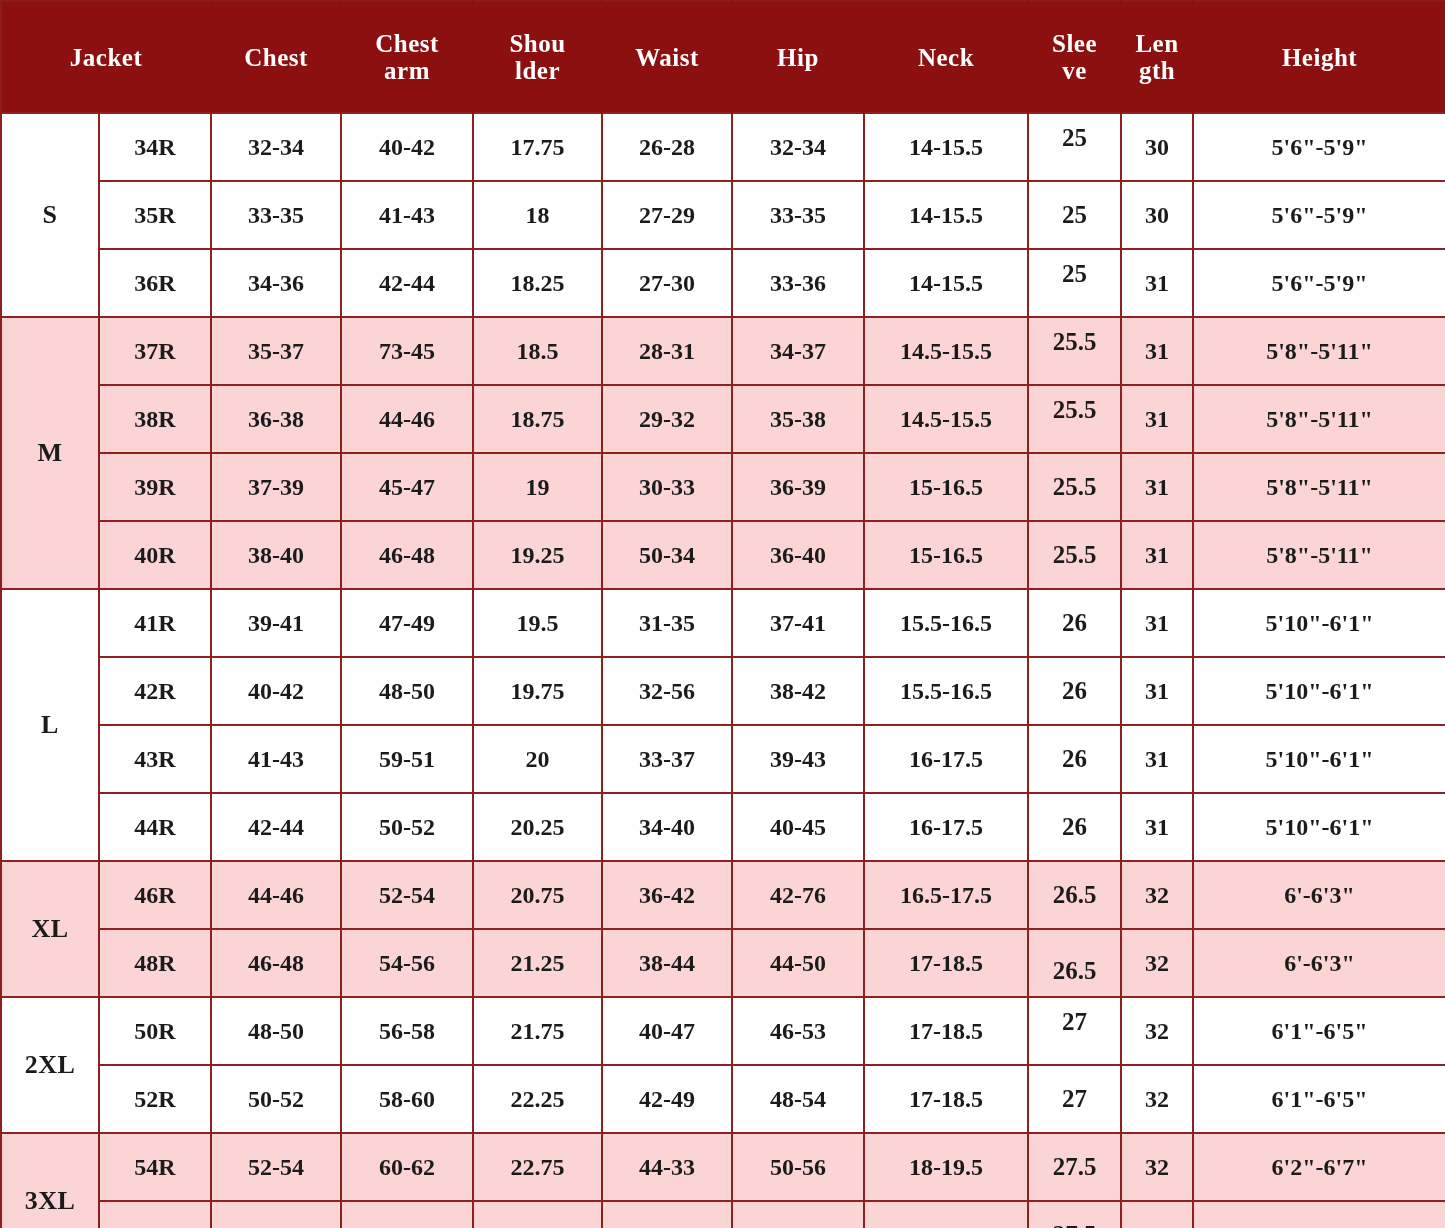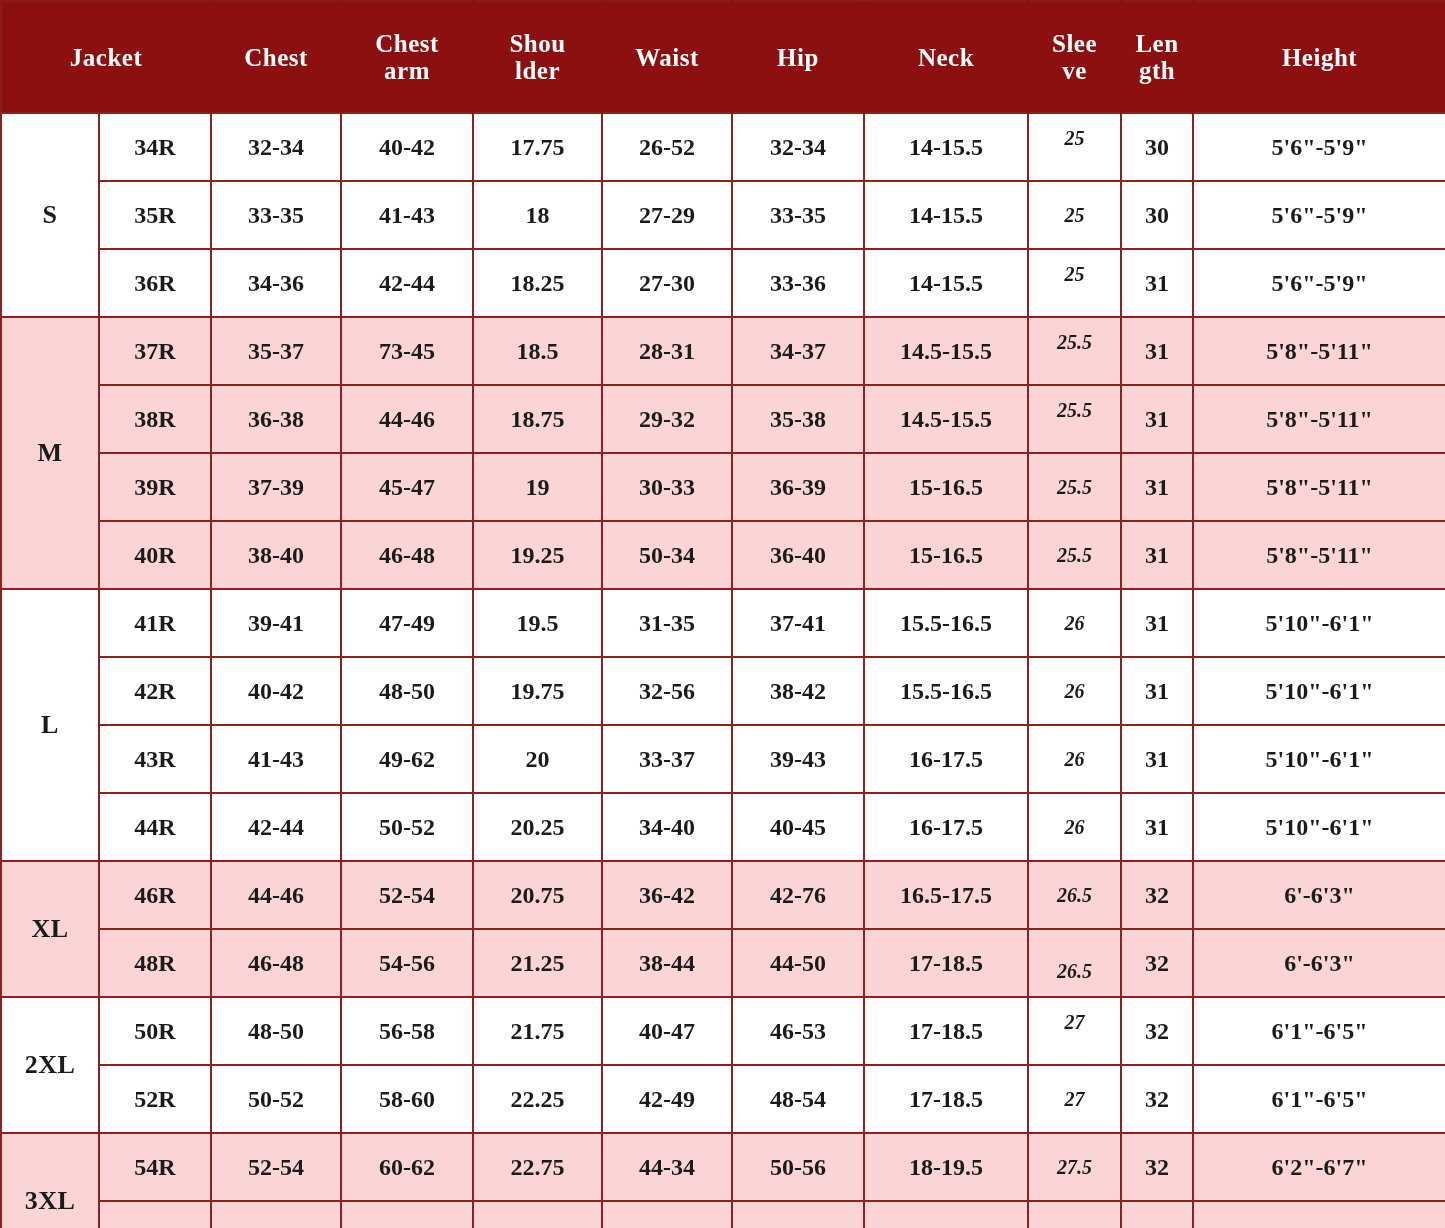--- a/index.html
+++ b/index.html
@@ -60,22 +60,21 @@
   tbody td.size-cell {
     font-size: 26px;
     letter-spacing: 0.5px;
   }
   tbody tr.band-white td { background: #ffffff; }
   tbody tr.band-pink td  { background: #fbd5d5; }
   td.size-cell.band-white { background: #ffffff; }
   td.size-cell.band-pink  { background: #fbd5d5; }
 
   tbody td.sleeve-cell {
-    font-size: 20px;
-    font-style: italic;
+    font-size: 25px;
   }
   tbody td.sleeve-cell span.nudge-up   { display:inline-block; transform: translateY(-9px); }
   tbody td.sleeve-cell span.nudge-down { display:inline-block; transform: translateY(8px); }
   tbody td.sleeve-cell span.nudge-none { display:inline-block; }
 </style>
 </head>
 <body>
 
 <table class="size-chart">
   <colgroup>
@@ -105,21 +104,21 @@
         <th><span>Height</span></th>
       </tr>
   </thead>
   <tbody id="table-body">
       <tr class="band-white">
         <td class="size-cell band-white" rowspan="3">S</td>
         <td>34R</td>
         <td>32-34</td>
         <td>40-42</td>
         <td>17.75</td>
-        <td>26-52</td>
+        <td>26-28</td>
         <td>32-34</td>
         <td>14-15.5</td>
         <td class="sleeve-cell"><span class="nudge-up">25</span></td>
         <td>30</td>
         <td>5'6"-5'9"</td>
       </tr>
       <tr class="band-white">
         <td>35R</td>
         <td>33-35</td>
         <td>41-43</td>
@@ -213,21 +212,21 @@
         <td>32-56</td>
         <td>38-42</td>
         <td>15.5-16.5</td>
         <td class="sleeve-cell"><span class="nudge-none">26</span></td>
         <td>31</td>
         <td>5'10"-6'1"</td>
       </tr>
       <tr class="band-white">
         <td>43R</td>
         <td>41-43</td>
-        <td>49-62</td>
+        <td>59-51</td>
         <td>20</td>
         <td>33-37</td>
         <td>39-43</td>
         <td>16-17.5</td>
         <td class="sleeve-cell"><span class="nudge-none">26</span></td>
         <td>31</td>
         <td>5'10"-6'1"</td>
       </tr>
       <tr class="band-white">
         <td>44R</td>
@@ -290,21 +289,21 @@
         <td class="sleeve-cell"><span class="nudge-none">27</span></td>
         <td>32</td>
         <td>6'1"-6'5"</td>
       </tr>
       <tr class="band-pink">
         <td class="size-cell band-pink" rowspan="2">3XL</td>
         <td>54R</td>
         <td>52-54</td>
         <td>60-62</td>
         <td>22.75</td>
-        <td>44-34</td>
+        <td>44-33</td>
         <td>50-56</td>
         <td>18-19.5</td>
         <td class="sleeve-cell"><span class="nudge-none">27.5</span></td>
         <td>32</td>
         <td>6'2"-6'7"</td>
       </tr>
       <tr class="band-pink">
         <td>56R</td>
         <td>54-56</td>
         <td>62-64</td>

